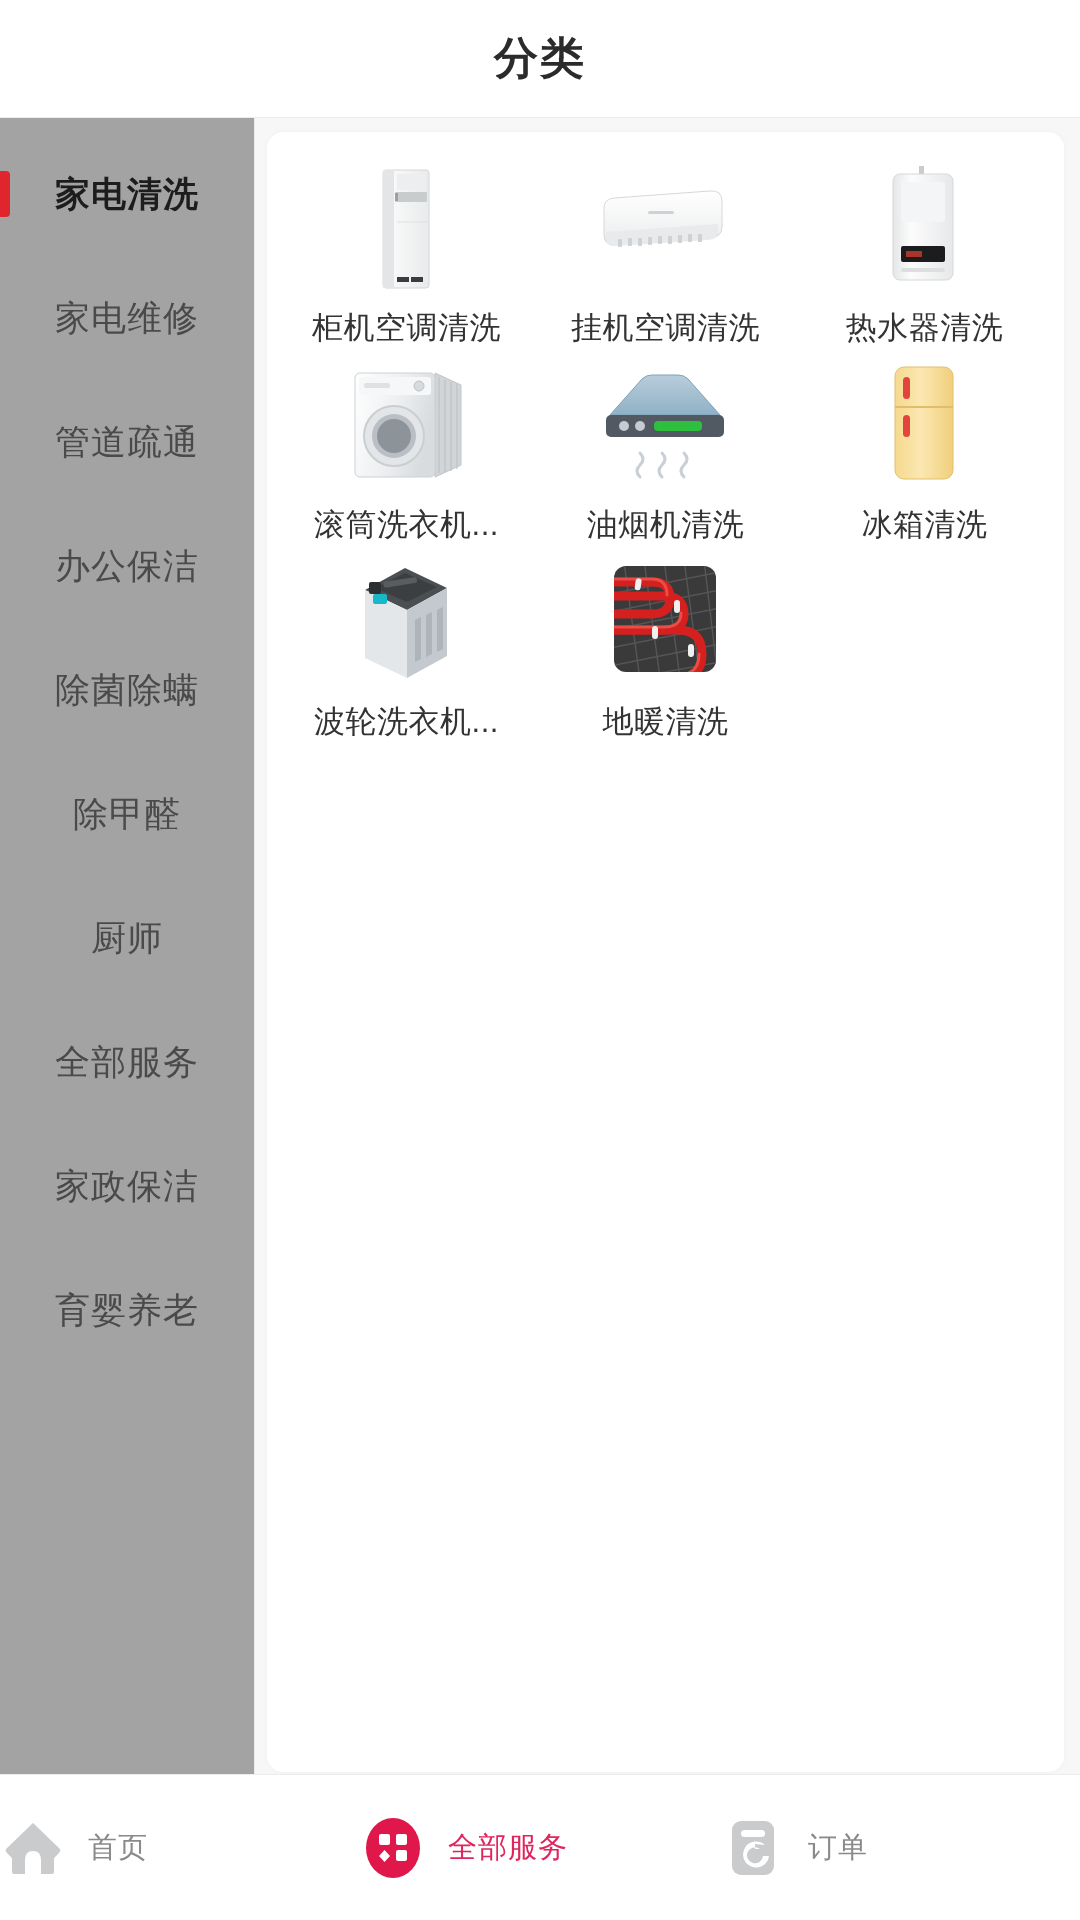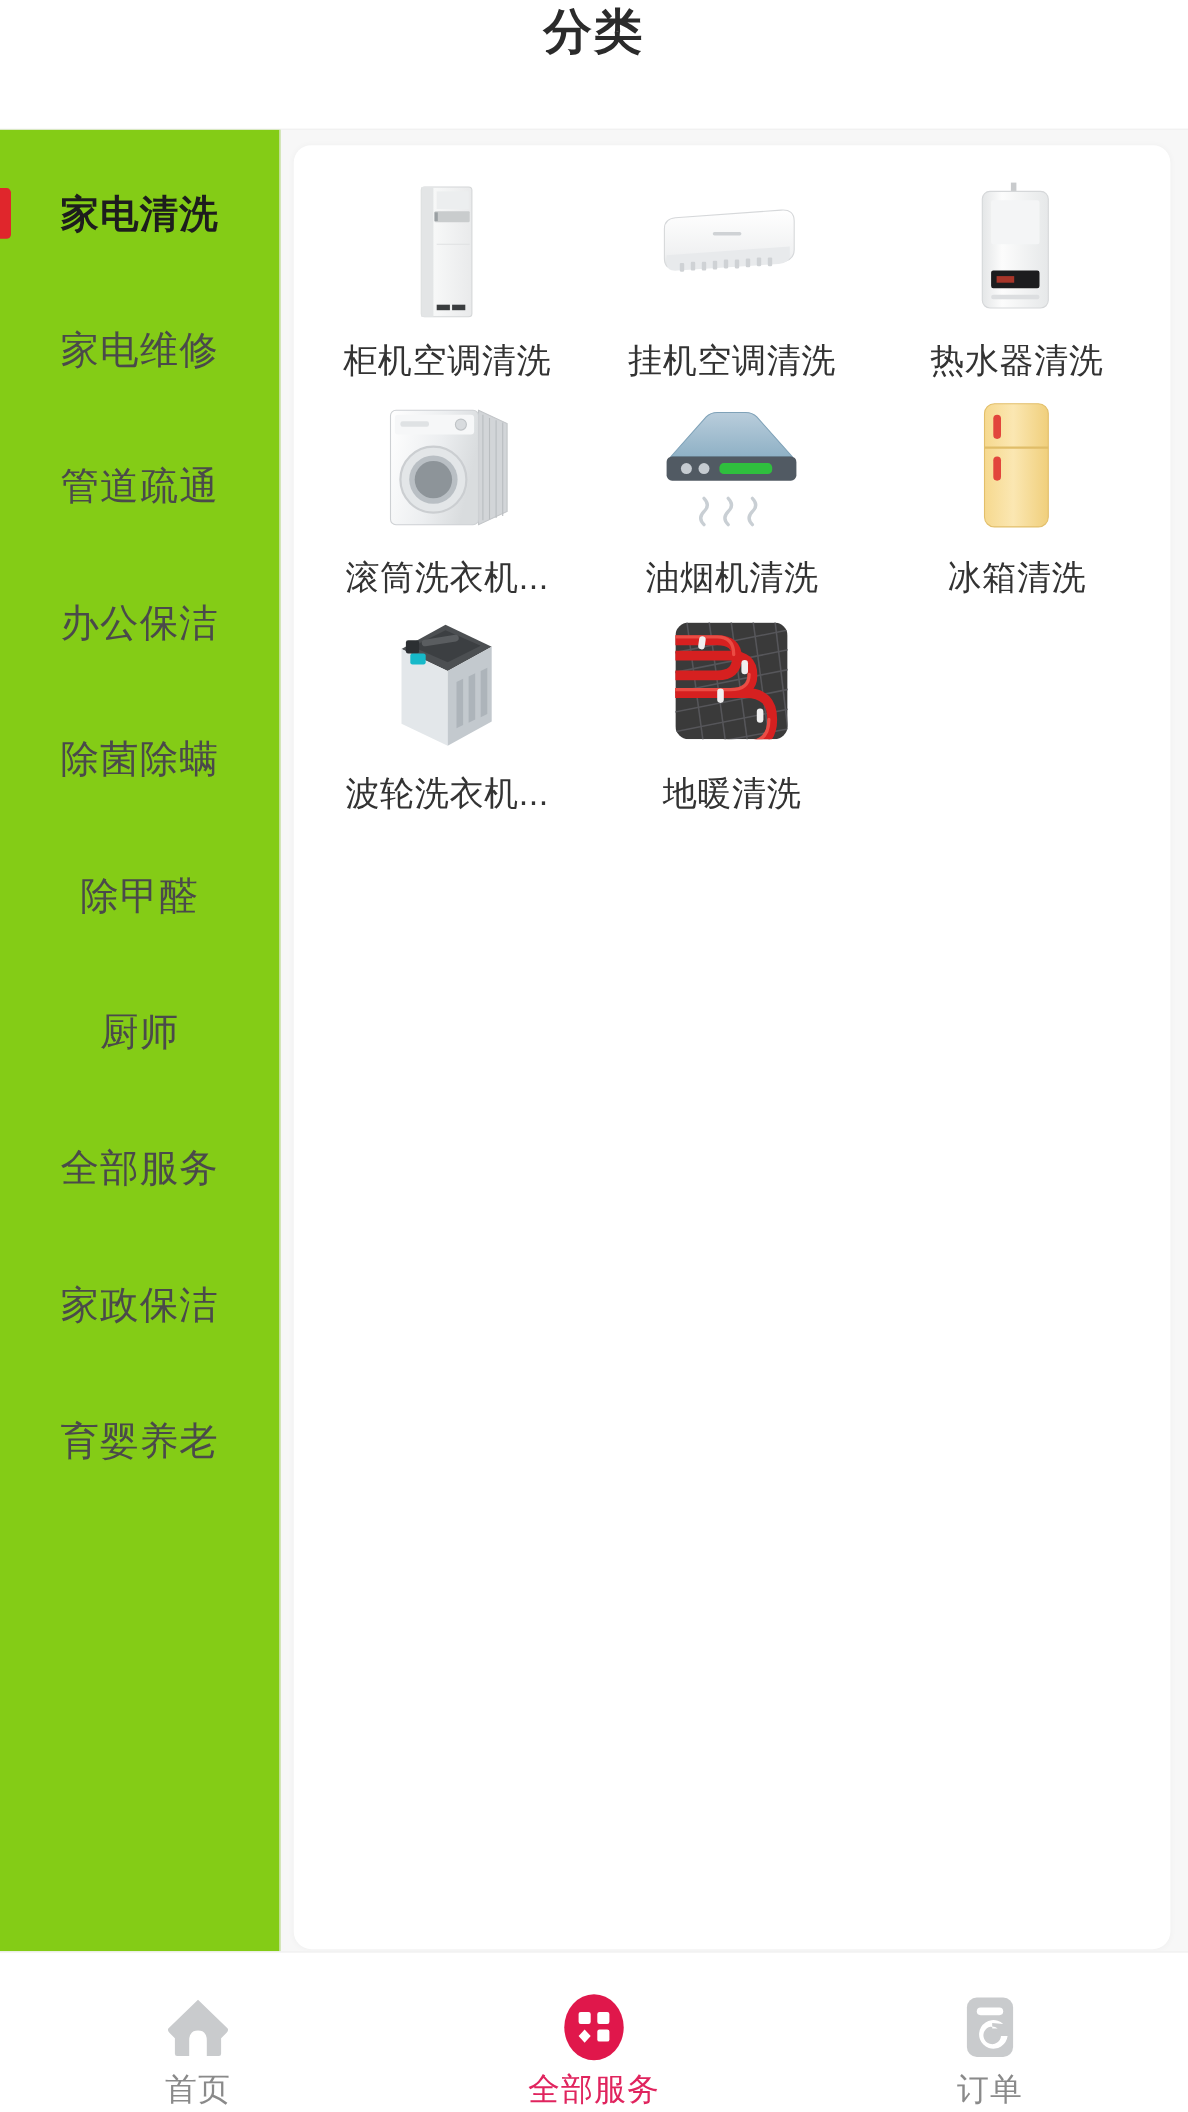--- a/index.html
+++ b/index.html
@@ -12,21 +12,21 @@
   #app {
     width:1080px; height:1920px;
     display:flex; flex-direction:column;
     background:#f5f5f5;
   }
 
   
   .header {
     height:118px;
     background:#ffffff;
-    display:flex; align-items:flex-start; justify-content:center;
+    display:flex; align-items:center; justify-content:center;
     border-bottom:1px solid #ececec;
     flex:0 0 auto;
   }
   .header-title {
     font-size:44px;
     font-weight:bold;
     color:#2b2b2b;
     letter-spacing:2px;
   }
 
@@ -35,21 +35,21 @@
     flex:1 1 auto;
     display:flex;
     min-height:0;
     background:#f7f7f7;
   }
 
   
   .sidebar {
     width:255px;
     flex:0 0 255px;
-    background:#84cc16;
+    background:#a3a3a3;
     border-right:1px solid #ebebeb;
     padding-top:14px;
     overflow:hidden;
   }
   .side-item {
     position:relative;
     height:124px;
     display:flex;
     align-items:center;
     justify-content:center;
@@ -121,24 +121,24 @@
     flex:0 0 auto;
     height:146px;
     background:#ffffff;
     border-top:1px solid #ececec;
     display:flex;
     align-items:center;
   }
   .tab {
     flex:1 1 0;
     display:flex;
-    flex-direction:column;
+    flex-direction:row;
     align-items:center;
-    justify-content:flex-end;
-    gap:4px;
+    justify-content:flex-start;
+    gap:22px;
     height:100%;
   }
   .tab-icon { width:66px; height:66px; display:flex; align-items:center; justify-content:center; }
   .tab-label { font-size:29px; color:#8a8a8a; letter-spacing:1px; }
   .tab.active .tab-label { color:#e0245e; }
 </style>
 </head>
 <body>
 
 <div id="app">

